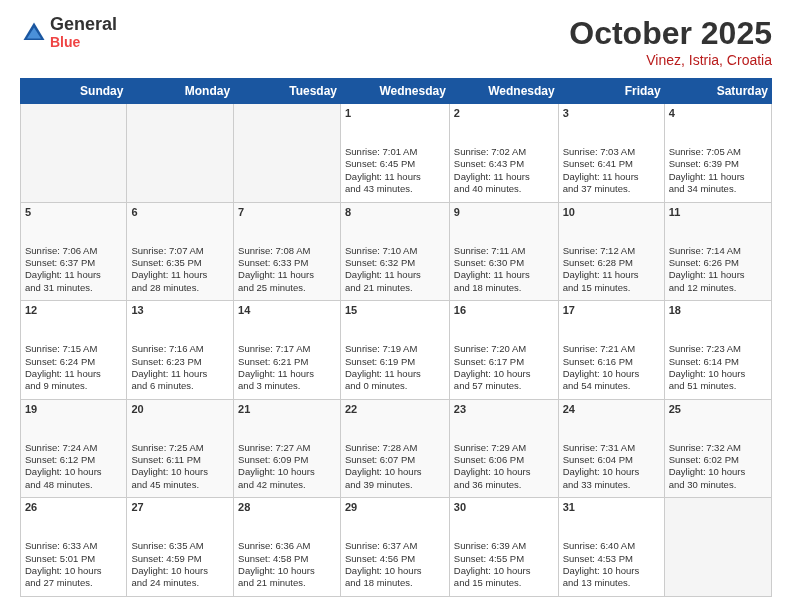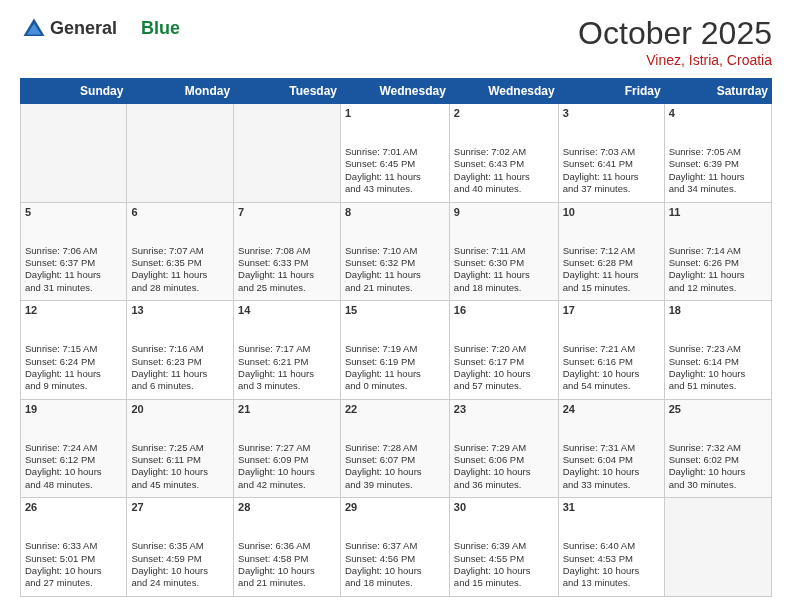--- a/index.html
+++ b/index.html
@@ -22,45 +22,44 @@
       justify-content: space-between;
       align-items: flex-start;
       margin-bottom: 10px;
     }
     .logo {
       display: flex;
       align-items: center;
     }
     .logo-text {
       display: flex;
-      flex-direction: row;
+      flex-direction: column;
       line-height: 1.1;
-      gap: 24px;
     }
     .logo-general {
       font-size: 18px;
       font-weight: bold;
       color: #333;
     }
     .logo-blue {
-      font-size: 18px;
-      font-weight: bold;
-      color: #15803d;
+      font-size: 14px;
+      font-weight: bold;
+      color: #ef4444;
     }
     .logo-icon {
       width: 28px;
       height: 28px;
       margin-right: 2px;
     }
     .title-area {
       text-align: right;
     }
     .month-title {
       font-size: 32px;
-      font-weight: normal;
+      font-weight: bold;
       color: #333;
     }
     .location {
       font-size: 14px;
       color: #b91c1c;
     }
     .calendar {
       width: 100%;
       border-collapse: collapse;
       flex: 1;

